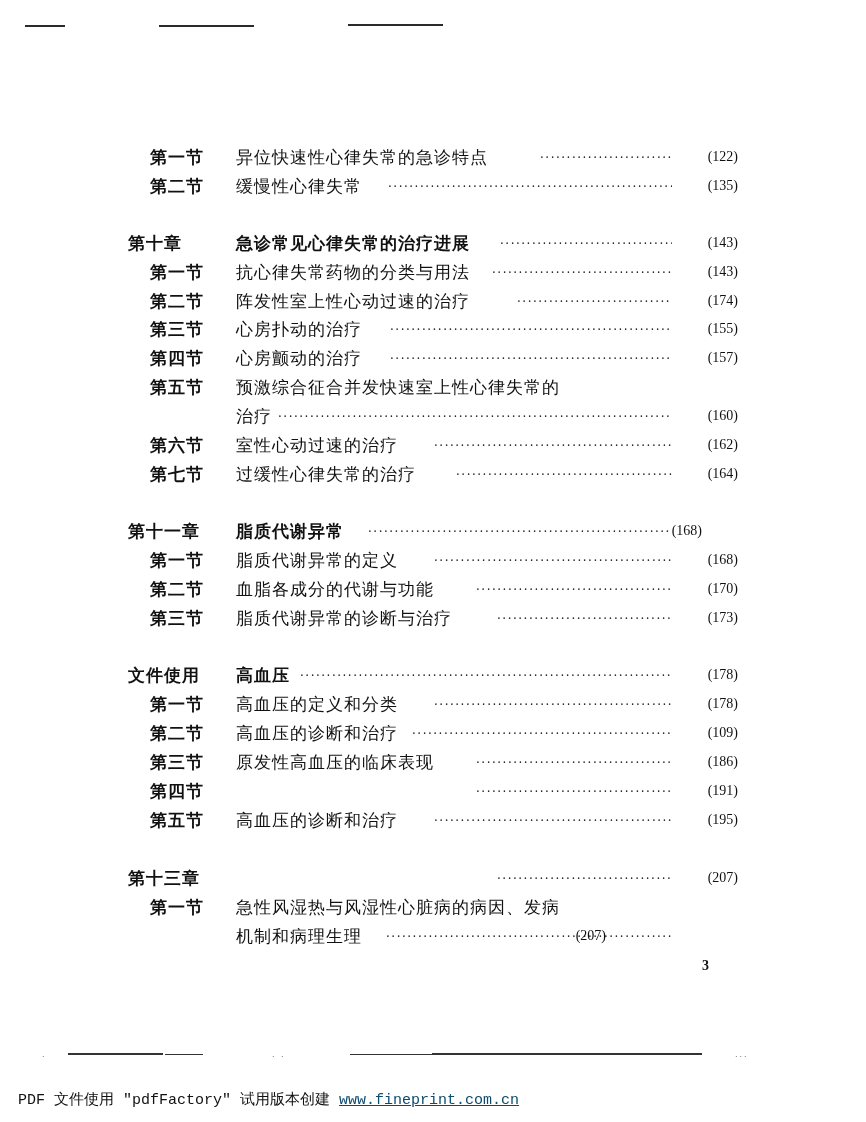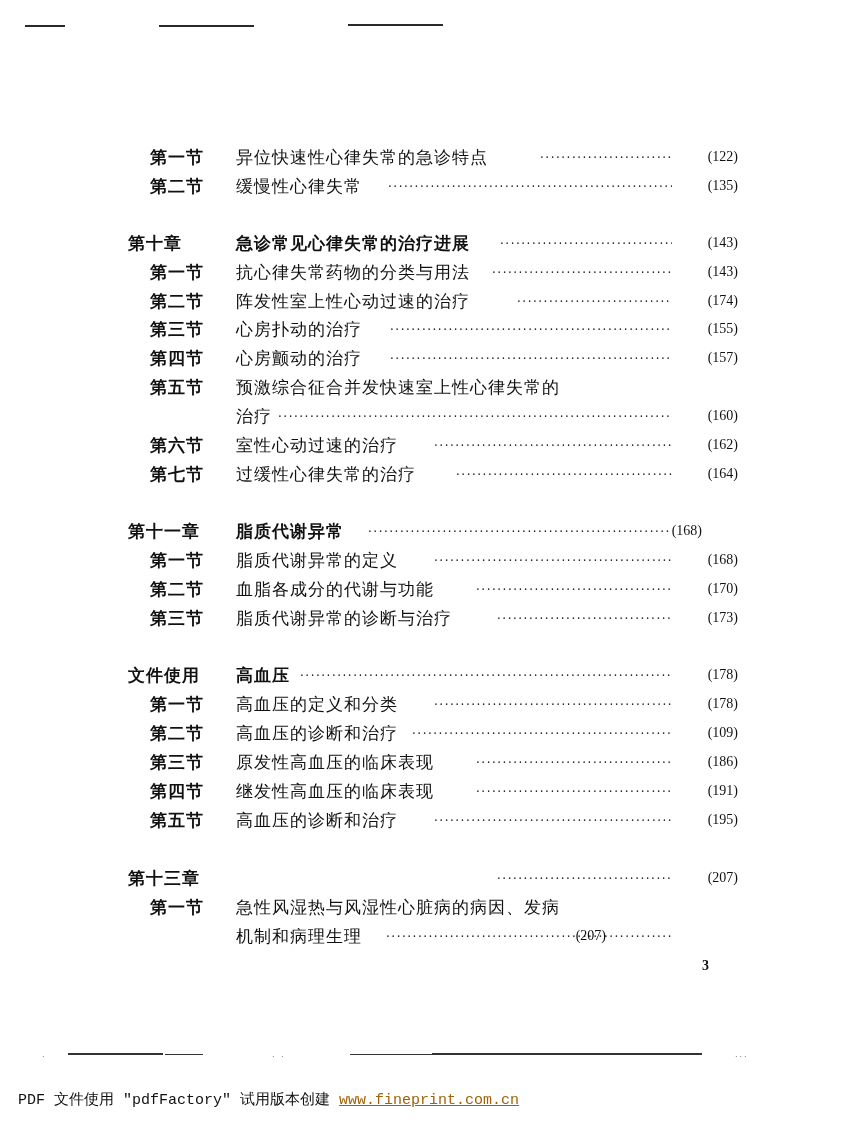--- a/index.html
+++ b/index.html
@@ -14,21 +14,21 @@
   .title { position:absolute; left:236px; top:0; letter-spacing:1px; }
   .title.chapter { font-weight:bold; }
   .leader { position:absolute; top:0; height:22px; overflow:hidden; color:#222;
             font-size:12px; letter-spacing:1.5px; line-height:24px; }
   .page { position:absolute; right:128px; top:0; font-family:"Liberation Serif","DejaVu Serif",serif; font-size:14px; }
   .pagenum { position:absolute; left:702px; top:958px; font-size:14px; font-weight:bold; font-family:"Liberation Serif",serif; }
   .botline { position:absolute; top:1053px; height:2px; background:#333; }
   .botdots { position:absolute; top:1052px; font-size:8px; color:#444; letter-spacing:2px; }
   .footer { position:absolute; left:18px; top:1090px; font-size:15px;
             font-family:"Liberation Mono","DejaVu Sans Mono",monospace; color:#111; white-space:nowrap; }
-  .footer a { color:#a16207; }
+  .footer a { color:#0c4a6e; }
 </style>
 </head>
 <body>
 
 <div class="topline" style="left:25px;top:25px;width:40px;"></div>
 <div class="topline" style="left:159px;top:25px;width:95px;"></div>
 <div class="topline" style="left:348px;top:24px;width:95px;"></div>
 
 <div class="toc" id="toc">
     <div class="row" style="top: 146px; left: 0px; width: 866px;">
@@ -137,21 +137,20 @@
       <span class="page">(109)</span>
     </div>
     <div class="row" style="top: 751px; left: 0px; width: 866px;">
       <span class="label section">第三节</span>
       <span class="title">原发性高血压的临床表现</span>
       <span class="leader" style="left: 476px; width: 196px;">················································································</span>
       <span class="page">(186)</span>
     </div>
     <div class="row" style="top: 780px; left: 0px; width: 866px;">
       <span class="label section">第四节</span>
-      <span class="title">继发性高血压的临床表现</span>
       <span class="leader" style="left: 476px; width: 196px;">················································································</span>
       <span class="page">(191)</span>
     </div>
     <div class="row" style="top: 809px; left: 0px; width: 866px;">
       <span class="label section">第五节</span>
       <span class="title">高血压的诊断和治疗</span>
       <span class="leader" style="left: 434px; width: 238px;">················································································</span>
       <span class="page">(195)</span>
     </div>
     <div class="row" style="top: 867px; left: 0px; width: 866px;">

